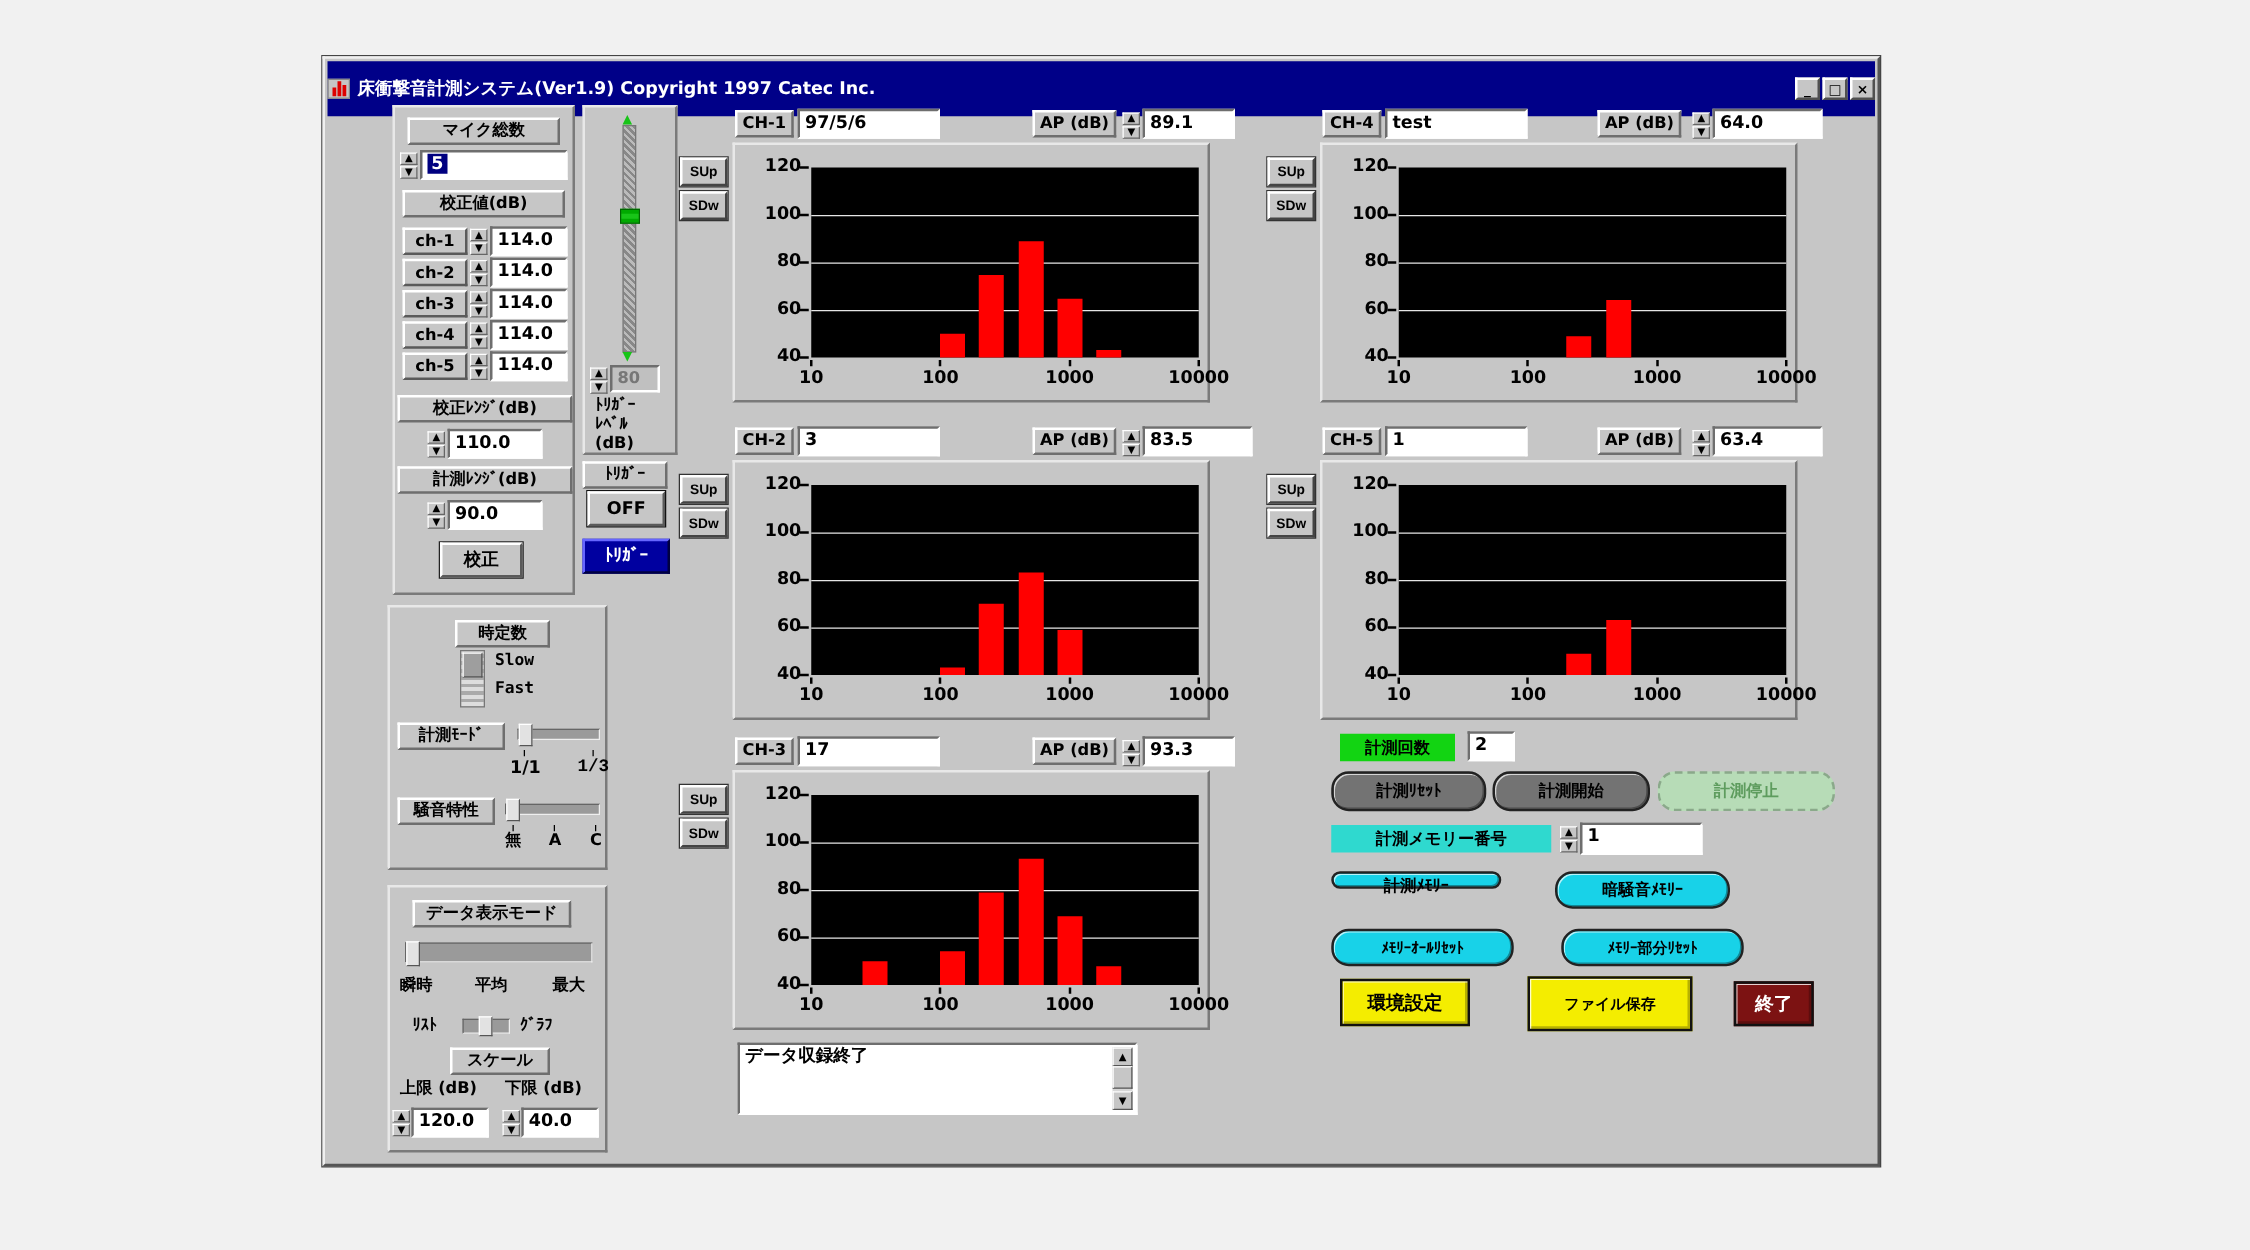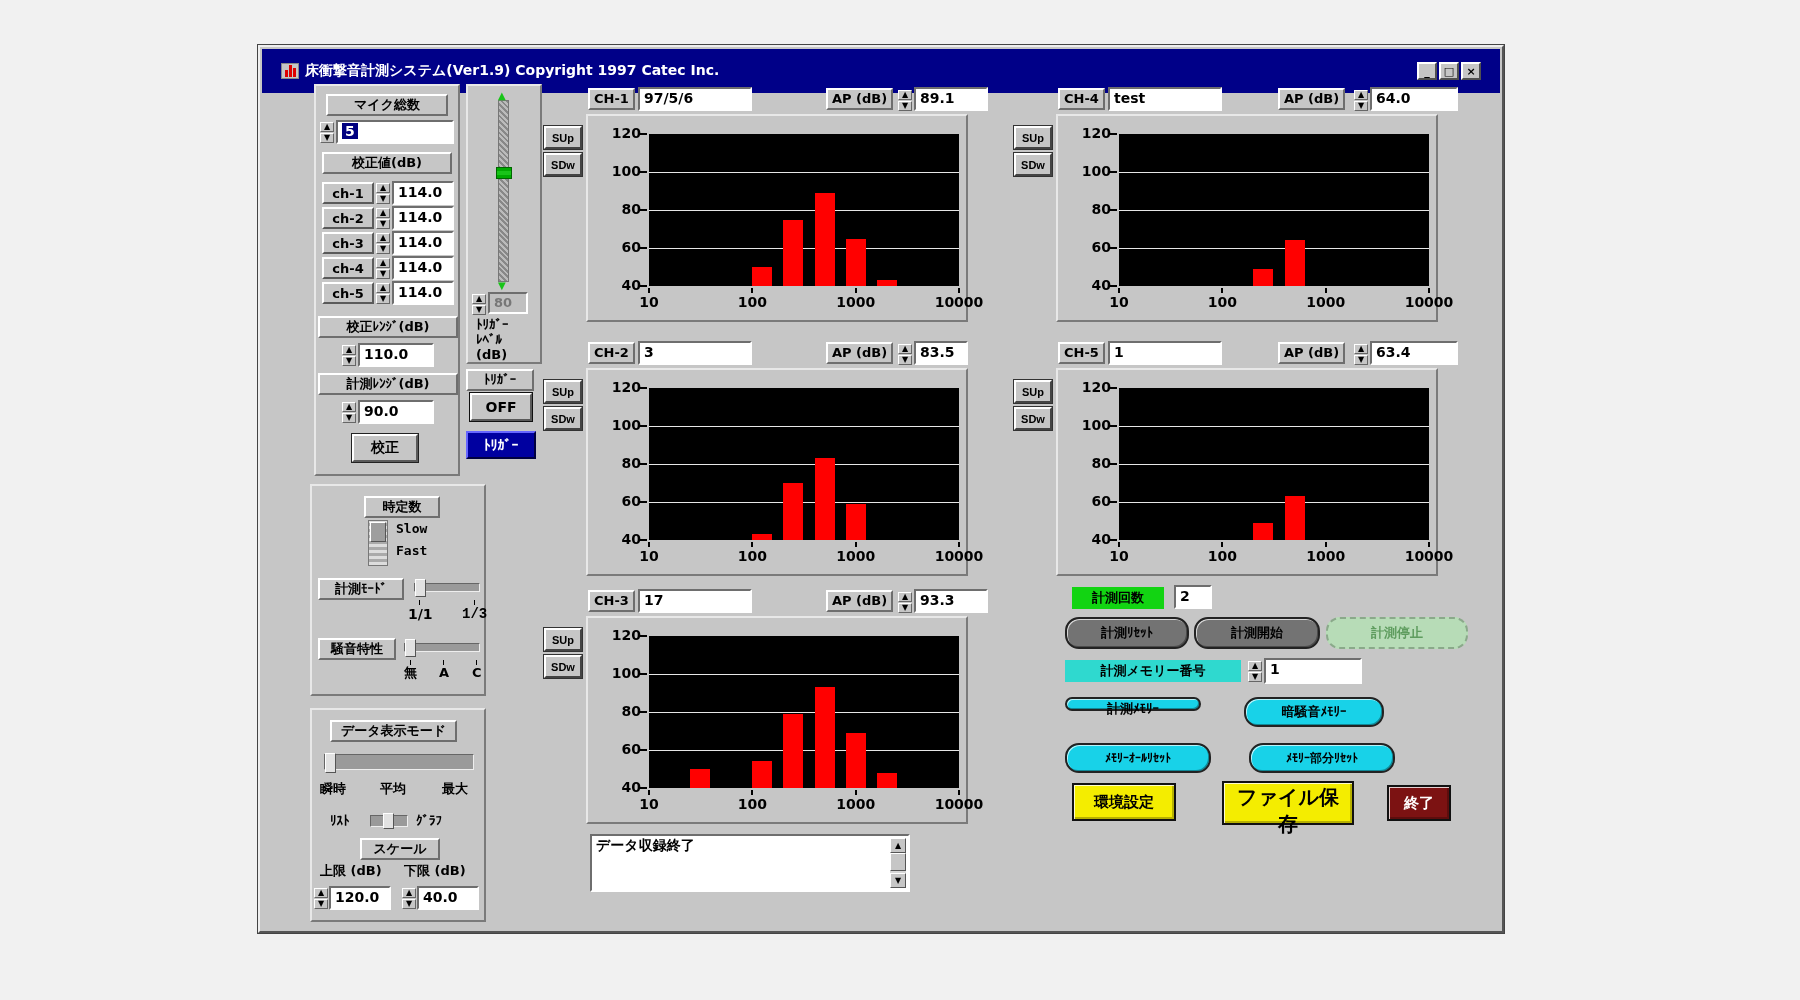--- a/index.html
+++ b/index.html
@@ -2,21 +2,21 @@
 <html><head>
 <meta charset="utf-8">
 <style>
   html,body{margin:0;padding:0;background:#f1f1f1;width:1800px;height:1000px;
     font-family:"DejaVu Sans",sans-serif;-webkit-font-smoothing:none;}
   *{box-sizing:border-box;}
   .window{position:absolute;left:258px;top:45px;width:1246px;height:888px;
     background:#c6c6c6;border:2px solid;border-color:#efefef #555 #555 #efefef;
     box-shadow:0 0 0 1px #444;}
   .titlebar{position:absolute;left:2px;top:2px;right:2px;height:44px;background:#000088;
-    color:#fff;display:flex;align-items:center;padding:0 19px;}
+    color:#fff;display:flex;align-items:center;padding:0 0;}
   .titletext{font-size:14px;font-weight:bold;margin-left:6px;white-space:nowrap;}
   .appicon{width:18px;height:16px;position:relative;background:#c6c6c6;border:1px solid #888;}
   .appicon i{position:absolute;bottom:1px;width:3px;background:#d00;}
   .tbtns{margin-left:auto;display:flex;gap:2px;}
   .tbtn{width:20px;height:18px;background:#c6c6c6;border:2px solid;border-color:#fff #505050 #505050 #fff;
     font-size:11px;font-weight:bold;color:#000;display:flex;align-items:center;justify-content:center;line-height:1;}
   .panel{position:absolute;background:#c6c6c6;border:2px solid;border-color:#e8e8e8 #7a7a7a #7a7a7a #e8e8e8;}
   .lbl{position:absolute;background:#c6c6c6;border:2px solid;border-color:#fff #6e6e6e #6e6e6e #fff;
     font-size:13px;font-weight:bold;color:#000;padding:1px 4px;white-space:nowrap;line-height:1.2;}
   .inp{position:absolute;background:#fff;border:2px solid;border-color:#6e6e6e #fff #fff #6e6e6e;
@@ -281,21 +281,21 @@
   </div>
 
   <div class="chart-block" style="left:326px;top:295px;">
     <div class="lbl ch-lbl">CH-2</div>
     <div class="inp ch-input">3</div>
     <div class="lbl" style="left:240px;top:0;">AP (dB)</div>
     <div class="spin ap-spin" style="left:312px;">
         <span>▲</span>
         <span>▼</span>
       </div>
-    <div class="inp" style="left:328px;top:-1px;width:54px;height:24px;">83.5</div>
+    <div class="inp" style="left:328px;top:-1px;width:88px;height:24px;">83.5</div>
     <button class="sbtn" style="top:38px;">SUp</button>
     <button class="sbtn" style="top:65px;">SDw</button>
     <div class="chart-panel">
         <div class="plot" style="left: 61px; top: 18px; width: 310px; height: 152px;">
           <div class="gridline" style="top: 38px;"></div>
           <div class="gridline" style="top: 76px;"></div>
           <div class="gridline" style="top: 114px;"></div>
           <div class="bar" style="left: 103.347px; height: 5.7px;"></div>
           <div class="bar" style="left: 134.454px; height: 57px;"></div>
           <div class="bar" style="left: 165.56px; height: 81.7px;"></div>
@@ -469,16 +469,16 @@
     </div>
   <div class="inp" style="left:1004px;top:611px;width:98px;height:26px;">1</div>
 
   <button class="pill cyan" style="left:805px;top:650px;width:136px;height:14px;">計測ﾒﾓﾘｰ</button>
   <button class="pill cyan" style="left:984px;top:650px;width:140px;height:30px;">暗騒音ﾒﾓﾘｰ</button>
 
   <button class="pill cyan" style="left:805px;top:696px;width:146px;height:30px;font-size:12px;">ﾒﾓﾘｰｵｰﾙﾘｾｯﾄ</button>
   <button class="pill cyan" style="left:989px;top:696px;width:146px;height:30px;font-size:12px;">ﾒﾓﾘｰ部分ﾘｾｯﾄ</button>
 
   <button class="sqbtn" style="left:812px;top:736px;width:104px;height:38px;background:#f4ed00;font-size:15px;">環境設定</button>
-  <button class="sqbtn" style="left:962px;top:734px;width:132px;height:44px;background:#f4ed00;font-size:20px;">ファイル保存</button>
+  <button class="sqbtn" style="left:962px;top:734px;width:132px;height:44px;background:#f4ed00;font-size:12px;">ファイル保存</button>
   <button class="sqbtn" style="left:1127px;top:738px;width:64px;height:36px;background:#7c1212;color:#fff;font-size:15px;">終了</button>
 
 </div>
 
 </body></html>

